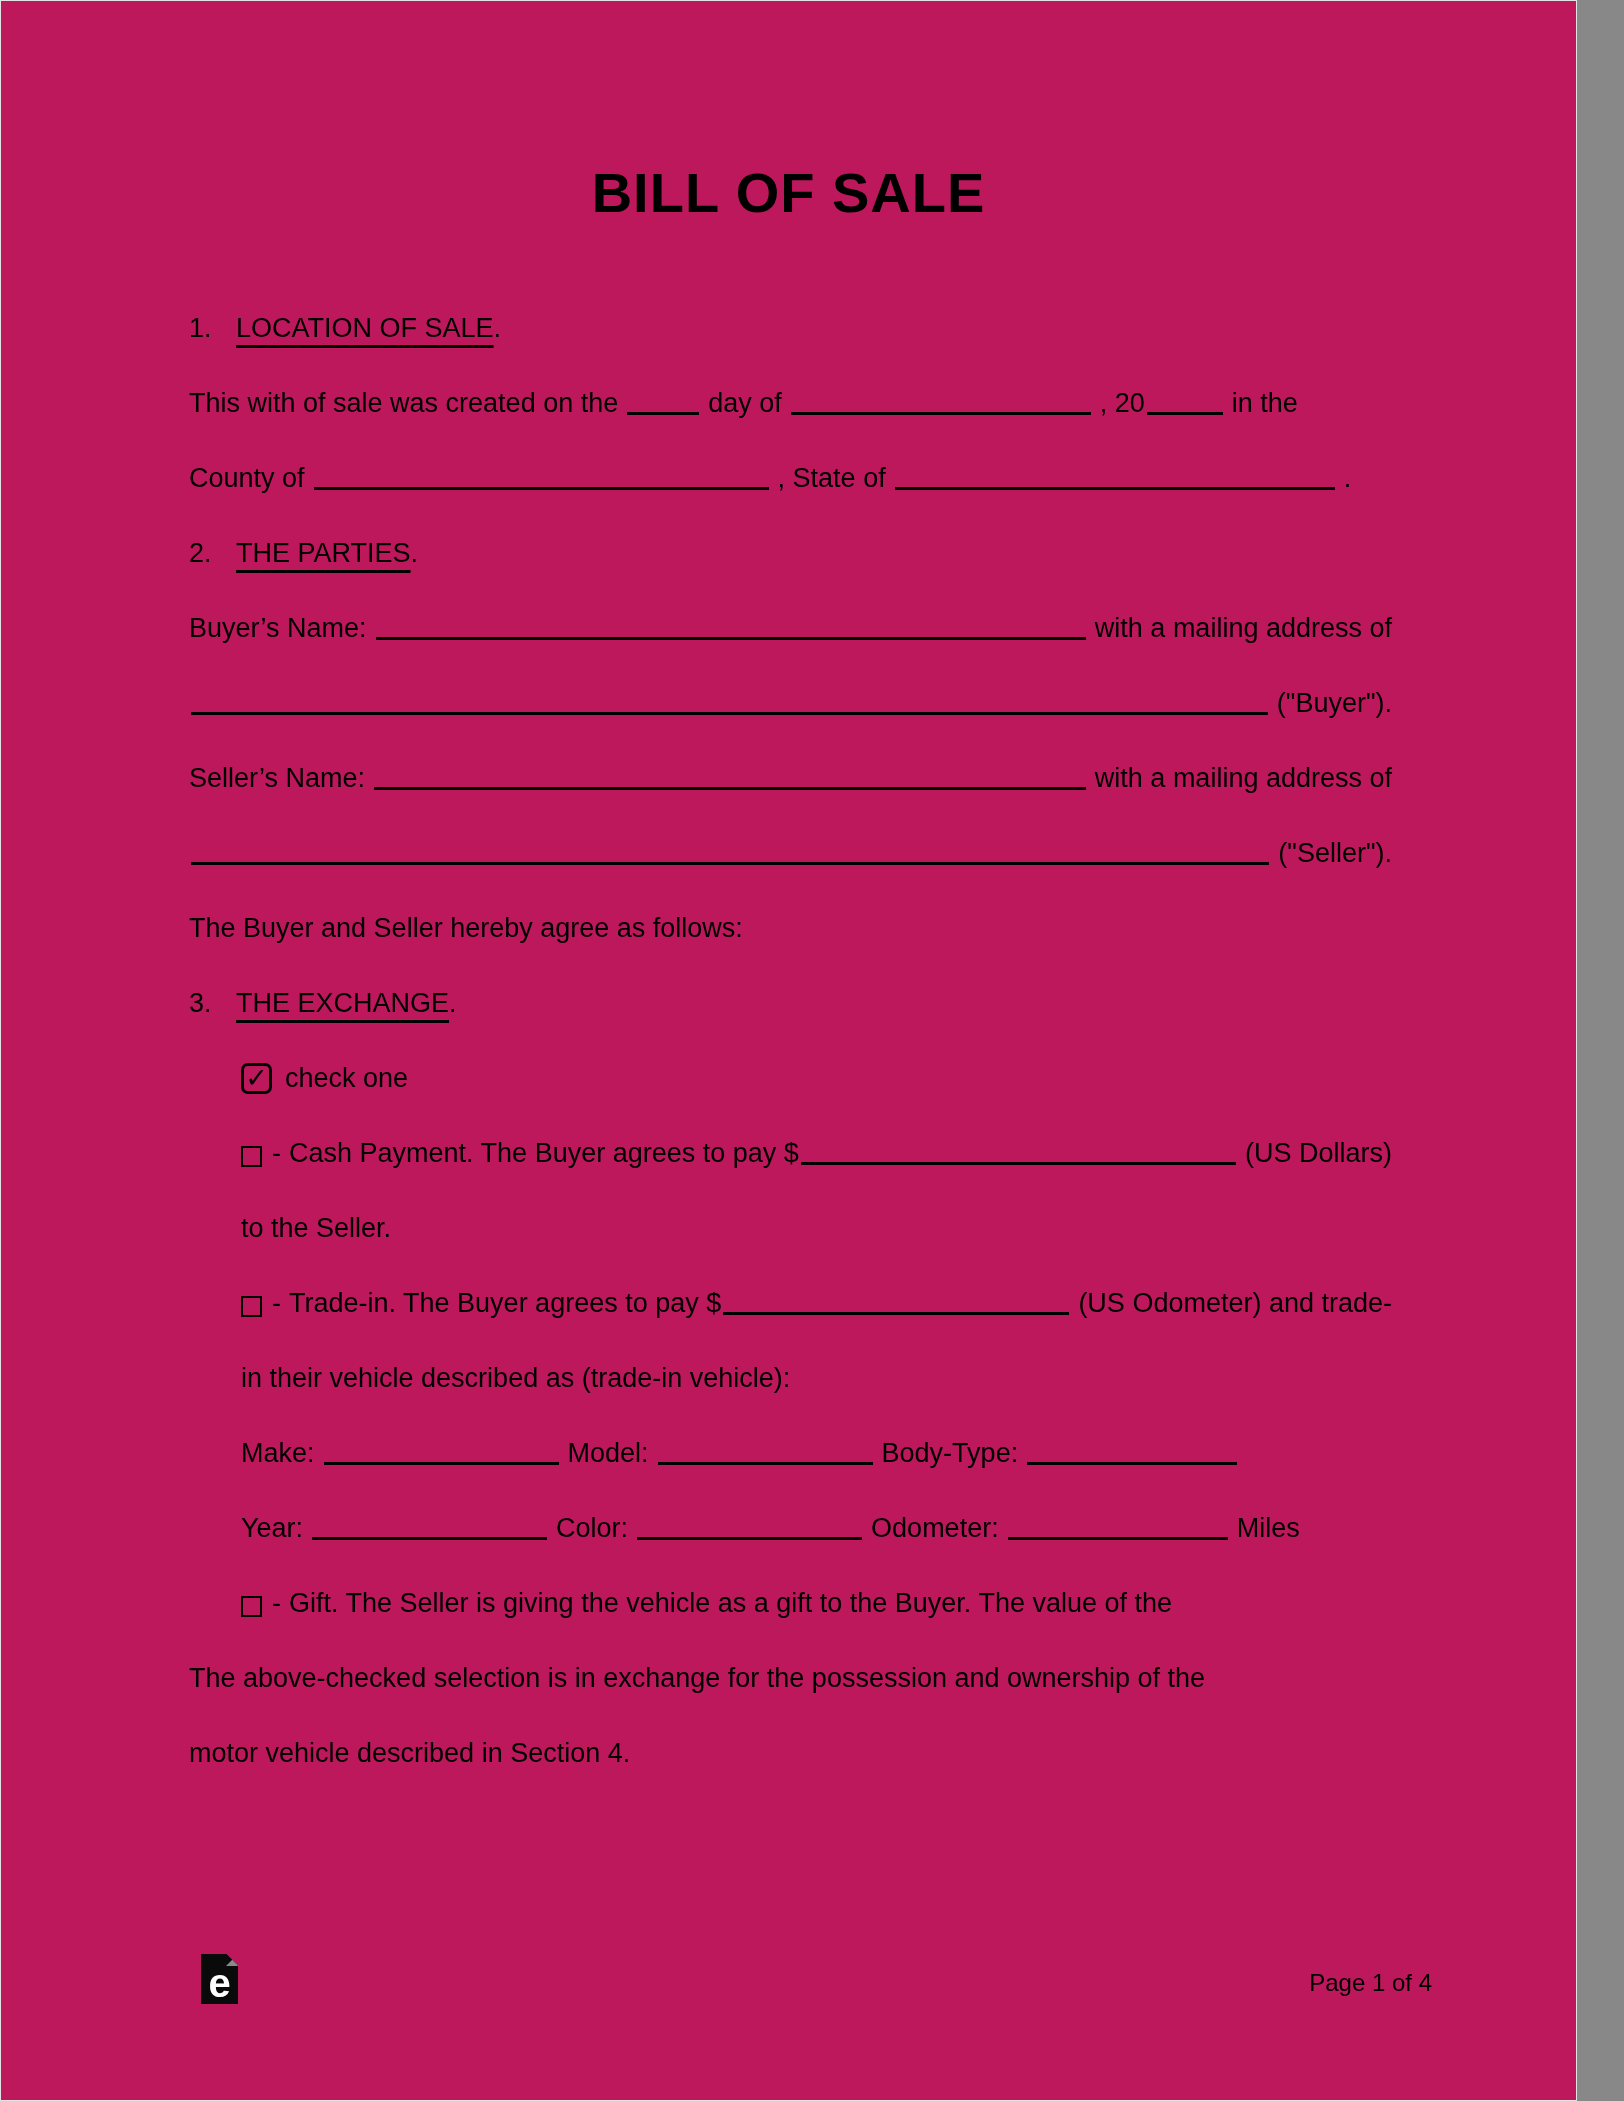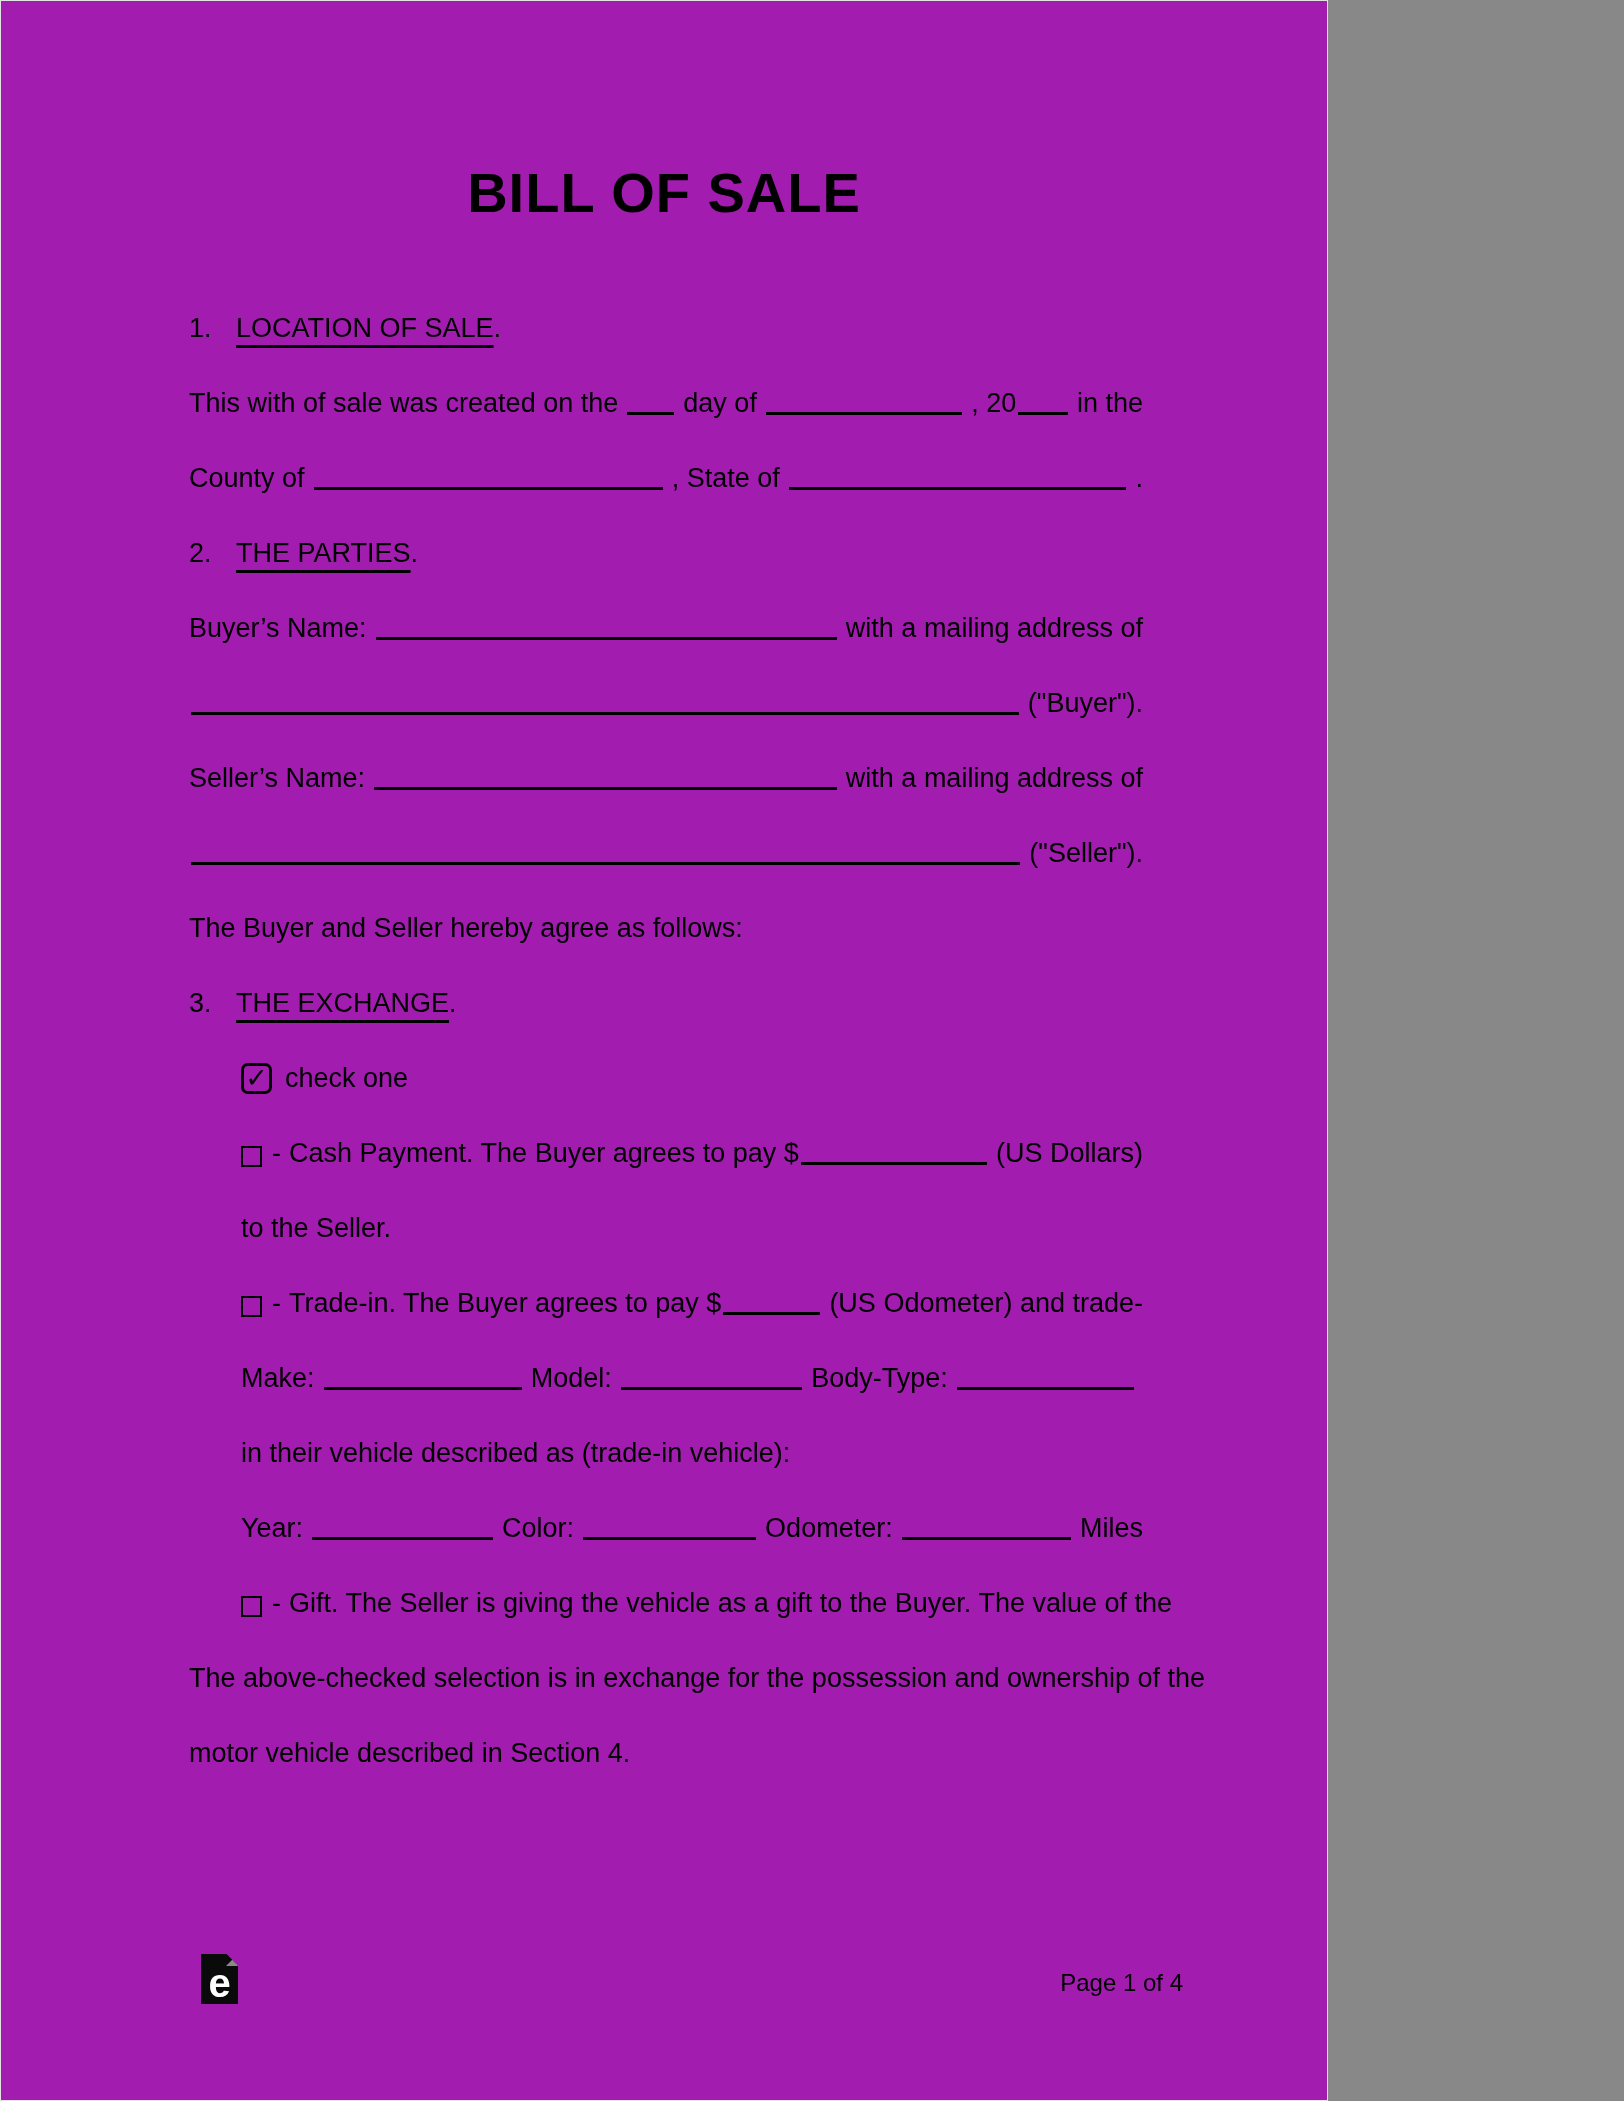--- a/index.html
+++ b/index.html
@@ -1,20 +1,20 @@
 <!DOCTYPE html>
 <html><head>
 <meta charset="utf-8">
 <style>
   * { margin:0; padding:0; box-sizing:border-box; }
   html,body { background:#888; }
   .page {
     position:relative;
-    width:1328px; height:2101px;
-    background:#a21caf;
+    width:1577px; height:2101px;
+    background:#be185d;
     border:1px solid #e3e3e3;
     font-family:"Liberation Sans","DejaVu Sans",sans-serif;
     color:#000;
     overflow:hidden;
   }
   .title {
     padding-top:150px;
     text-align:center;
     font-size:56px;
     font-weight:bold;
@@ -197,30 +197,30 @@
 
     <div class="line ind">
       <span class="cb"></span>
       <span class="dash">-</span>
       <span class="b">Trade-in</span><span>. The Buyer agrees to pay $</span>
       <span class="bl grow ml0"></span>
       <span>(US Odometer) and trade-</span>
     </div>
 
     <div class="line ind">
+      <span>in their vehicle described as (trade-in vehicle):</span>
+    </div>
+
+    <div class="line ind">
       <span>Make:</span>
       <span class="bl w235"></span>
       <span>Model:</span>
       <span class="bl w215"></span>
       <span>Body-Type:</span>
       <span class="bl w210"></span>
-    </div>
-
-    <div class="line ind">
-      <span>in their vehicle described as (trade-in vehicle):</span>
     </div>
 
     <div class="line ind">
       <span>Year:</span>
       <span class="bl w235"></span>
       <span>Color:</span>
       <span class="bl w225"></span>
       <span>Odometer:</span>
       <span class="bl w220"></span>
       <span>Miles</span>

